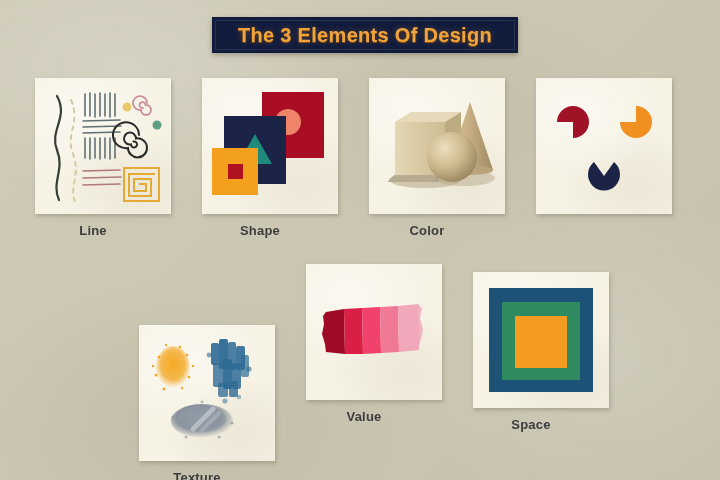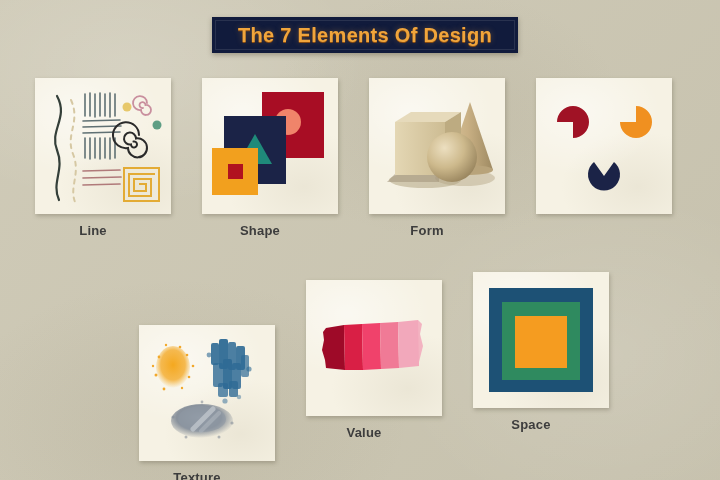--- a/index.html
+++ b/index.html
@@ -88,21 +88,21 @@
   }
   svg.art { position: absolute; inset: 0; display: block; }
 </style>
 </head>
 <body>
 
 <div id="poster">
 
   <div id="banner">
     <div id="banner-inner"></div>
-    <div id="banner-title">The 7 Elements Of Design</div>
+    <div id="banner-title">The 3 Elements Of Design</div>
   </div>
 
   <div class="card-wrap" style="left:35px; top:78px;">
     <div class="card">
       <div class="card-face"></div>
       <svg class="art" viewBox="0 0 136 136">
 
         <path d="M22 18 C34 40, 14 52, 22 72 C30 92, 16 104, 24 122" fill="none" stroke="#343f39" stroke-width="2.2" stroke-linecap="round"></path>
 
         <path d="M36 22 C46 44, 30 56, 38 76 C46 96, 34 108, 40 124" fill="none" stroke="#d6c8a3" stroke-width="2" stroke-linecap="round" stroke-dasharray="4 5"></path>
@@ -207,21 +207,21 @@
 
         <polygon points="26,44 42,34 92,34 76,44" fill="#e6dabb"></polygon>
 
         <polygon points="76,44 92,34 92,85 76,97" fill="#bdab81"></polygon>
 
         <rect x="26" y="44" width="50" height="53" fill="url(#cubeFront)"></rect>
 
         <circle cx="83" cy="79" r="25" fill="url(#sphereG)"></circle>
       </svg>
     </div>
-    <div class="card-label">Form</div>
+    <div class="card-label">Color</div>
   </div>
 
   <div class="card-wrap" style="left:536px; top:78px;">
     <div class="card">
       <div class="card-face"></div>
       <svg class="art" viewBox="0 0 136 136">
 
         <path d="M37 44 m-16 0 a16 16 0 1 1 16 16 L37 44 Z" fill="#a01225"></path>
 
         <path d="M100 44 L84 44 A16 16 0 1 0 100 28 Z" fill="#f09020"></path>
@@ -288,21 +288,21 @@
             <circle cx="93" cy="98" r="1.6"></circle>
           <circle cx="47" cy="112" r="1.5"></circle>
             <circle cx="80" cy="112" r="1.5"></circle>
           <circle cx="63" cy="77" r="1.4"></circle>
         </g>
       </svg>
     </div>
     <div class="card-label">Texture</div>
   </div>
 
-  <div class="card-wrap" style="left:306px; top:280px;">
+  <div class="card-wrap" style="left:306px; top:264px;">
     <div class="card">
       <div class="card-face"></div>
       <svg class="art" viewBox="0 0 136 136">
         <g>
           <path d="M20 48 L38 45 L39 90 L20 88 Z" fill="#9e0a28"></path>
           <path d="M38 45 L56 44 L57 90 L39 90 Z" fill="#d91f45"></path>
           <path d="M56 44 L74 43 L75 89 L57 90 Z" fill="#f0426b"></path>
           <path d="M74 43 L92 42 L93 88 L75 89 Z" fill="#f07a96"></path>
           <path d="M92 42 L112 40 L113 86 L93 88 Z" fill="#f2a8bb"></path>
 

